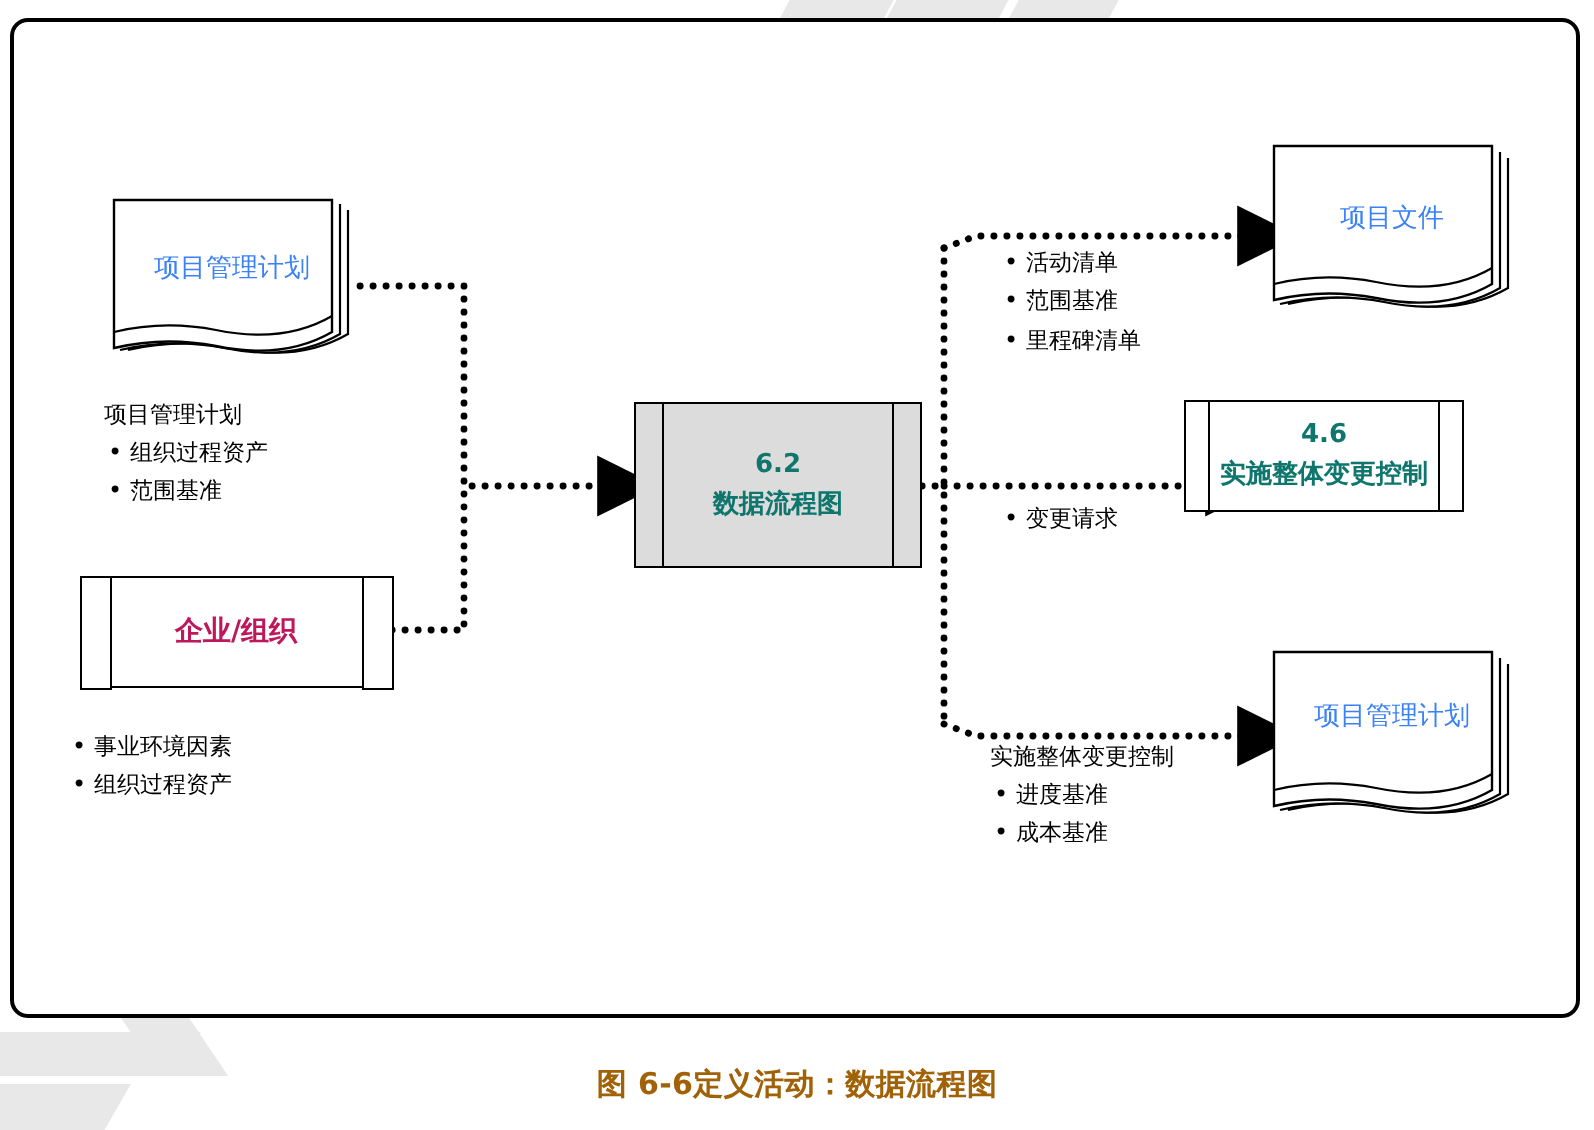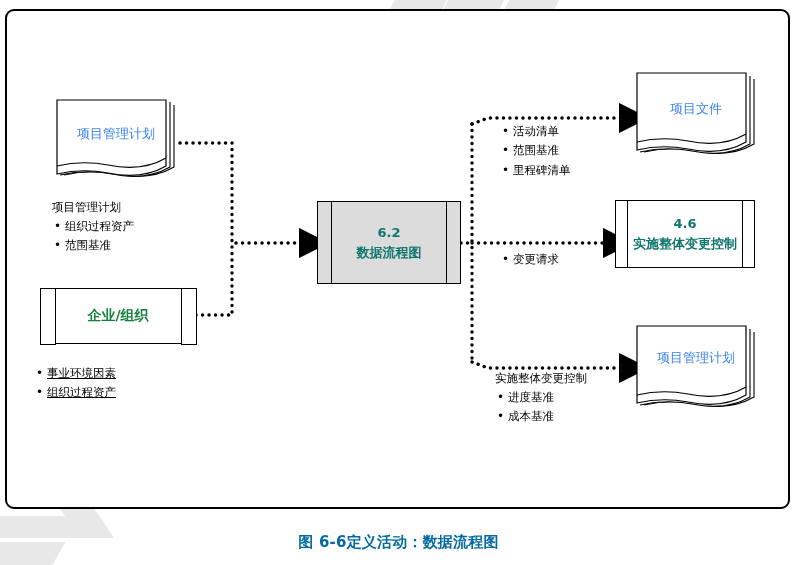--- a/index.html
+++ b/index.html
@@ -69,21 +69,21 @@
 
   
   #caption {
     position: absolute;
     left: 0;
     top: 533px;
     width: 797px;
     text-align: center;
     font-size: 15px;
     font-weight: bold;
-    color: #0369a1;
+    color: #a16207;
     letter-spacing: 0.2px;
   }
 
   
   .doc {
     position: absolute;
   }
   .doc svg { display: block; }
   .doc .doc-text {
     position: absolute;
@@ -146,21 +146,21 @@
   .entity .cap.l { left: -1.5px; }
   .entity .cap.r { right: -1.5px; }
   .entity .etext {
     position: absolute;
     left: 0; right: 0;
     top: 50%;
     transform: translateY(-50%);
     text-align: center;
     font-size: 14px;
     font-weight: bold;
-    color: #15803d;
+    color: #be185d;
   }
 
   
   .annot {
     position: absolute;
     font-size: 11.5px;
     color: #000;
     line-height: 1.62;
     white-space: nowrap;
   }
@@ -233,21 +233,21 @@
     <span class="bullet">组织过程资产</span>
     <span class="bullet">范围基准</span>
   </div>
 
   <div class="entity" style="left:40px; top:288px; width:156px; height:56px;">
     <div class="cap l"></div>
     <div class="cap r"></div>
     <div class="etext">企业/组织</div>
   </div>
 
-  <div class="annot" style="left:34px; top:364px;text-decoration:underline;">
+  <div class="annot" style="left:34px; top:364px;">
     <span class="bullet">事业环境因素</span>
     <span class="bullet">组织过程资产</span>
   </div>
 
   <div class="process" style="left:317px; top:201px; width:144px; height:83px;">
     <div class="bar-l"></div>
     <div class="bar-r"></div>
     <div class="ptext">
       <span>6.2</span><br>
       <span>数据流程图</span>
@@ -263,21 +263,21 @@
     </svg>
     <div class="doc-text" style="top:30px;">项目文件</div>
   </div>
 
   <div class="annot" style="left:500px; top:122px;">
     <span class="bullet">活动清单</span>
     <span class="bullet">范围基准</span>
     <span class="bullet">里程碑清单</span>
   </div>
 
-  <div class="process white" style="left:615px; top:200px; width:140px; height:68px;">
+  <div class="process white" style="left:592px; top:200px; width:140px; height:56px;">
     <div class="bar-l"></div>
     <div class="bar-r"></div>
     <div class="ptext">
       <span>4.6</span><br>
       <span>实施整体变更控制</span>
     </div>
   </div>
 
   <div class="annot" style="left:500px; top:250px;">
     <span class="bullet">变更请求</span>

